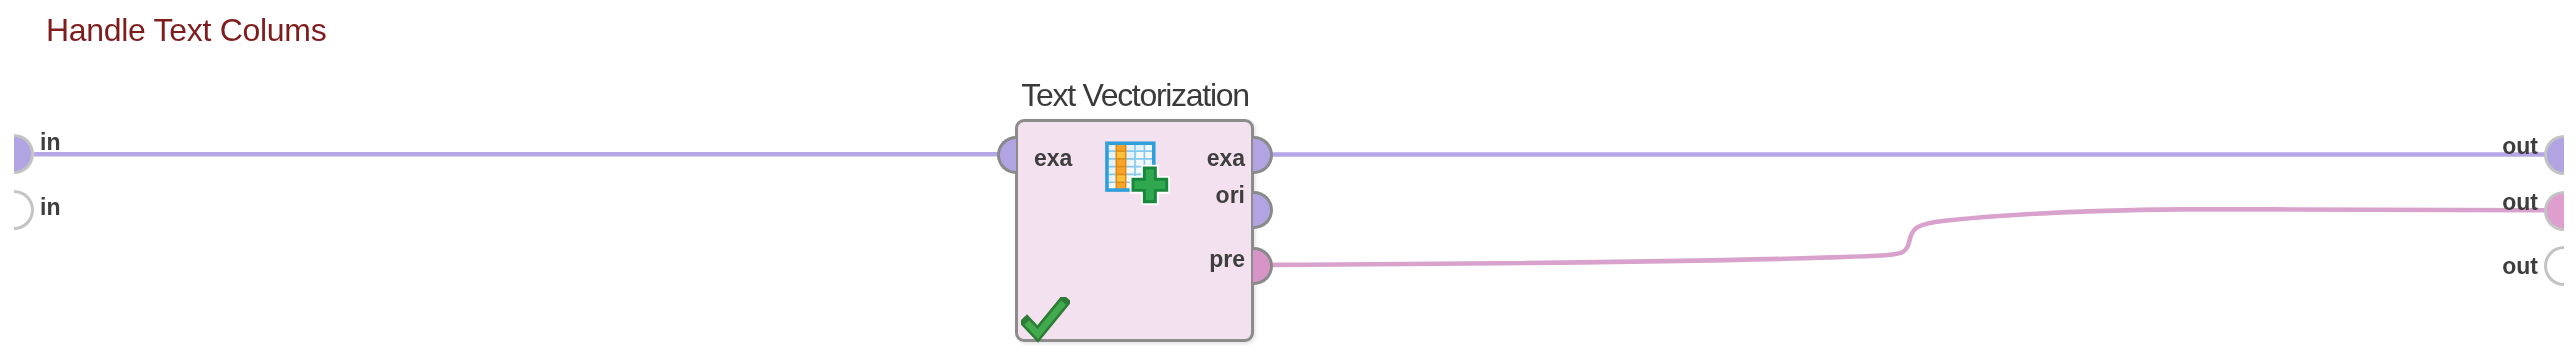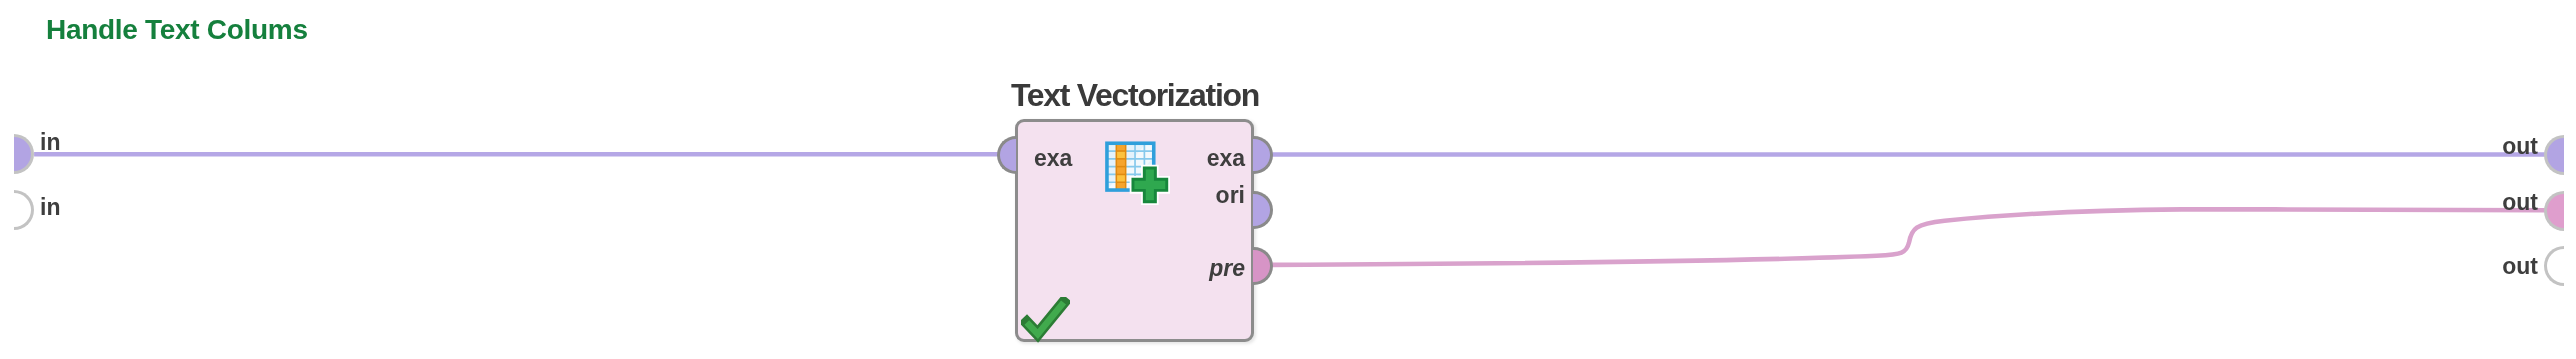--- a/index.html
+++ b/index.html
@@ -8,27 +8,27 @@
     background:#ffffff;
     position:relative;
     overflow:hidden;
     font-family:"Liberation Sans", sans-serif;
   }
   .abs { position:absolute; }
 
   
   .process-title {
     position:absolute; left:46px; top:14.3px;
-    font-size:28px; line-height:32px; font-weight:700;
-    color:#15803d; white-space:nowrap; letter-spacing:-0.3px;
+    font-size:32px; line-height:32px; font-weight:400;
+    color:#7f1d1d; white-space:nowrap; letter-spacing:-0.3px;
   }
   .operator-title {
     position:absolute; left:1005px; top:79px; width:260px;
     text-align:center;
-    font-size:32px; line-height:32px; font-weight:700;
+    font-size:32px; line-height:32px; font-weight:400;
     color:#3a3a3a; white-space:nowrap; letter-spacing:-1.3px;
   }
 
   
   svg.wires { position:absolute; left:0; top:0; }
 
   
   .operator-box {
     position:absolute; left:1015px; top:119px;
     width:239px; height:223px; box-sizing:border-box;
@@ -114,21 +114,21 @@
 <div class="port op-in fill-purple" style="left:997px; top:136px;"></div>
 <span class="port-label" style="left:1034px; top:147px;">exa</span>
 
 <div class="port op-out fill-purple" style="left:1253px; top:136px;"></div>
 <span class="port-label ralign" style="right:1331px; top:147px;">exa</span>
 
 <div class="port op-out fill-purple" style="left:1253px; top:191px;"></div>
 <span class="port-label ralign" style="right:1331px; top:184px;">ori</span>
 
 <div class="port op-out fill-deep-pink" style="left:1253px; top:247px;"></div>
-<span class="port-label ralign" style="right:1331px; top:257px;font-style:italic;">pre</span>
+<span class="port-label ralign" style="right:1331px; top:248px;">pre</span>
 
 <span class="port-label ralign" style="right:38px; top:135px;">out</span>
 <div class="port wall-out fill-purple" style="left:2544px; top:135px;"></div>
 
 <span class="port-label ralign" style="right:38px; top:191px;">out</span>
 <div class="port wall-out fill-pink" style="left:2544px; top:191px;"></div>
 
 <span class="port-label ralign" style="right:38px; top:255px;">out</span>
 <div class="port wall-out fill-empty" style="left:2544px; top:246px;"></div>
 

